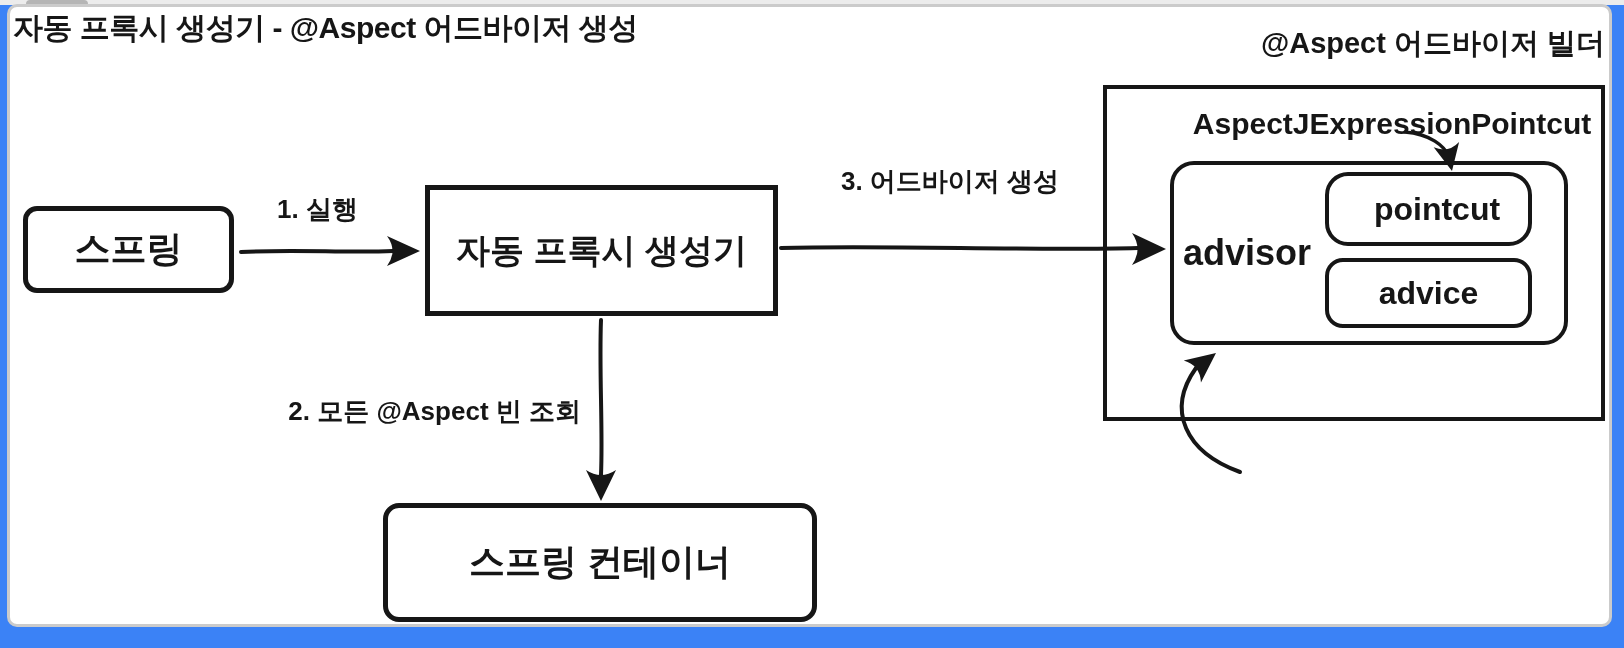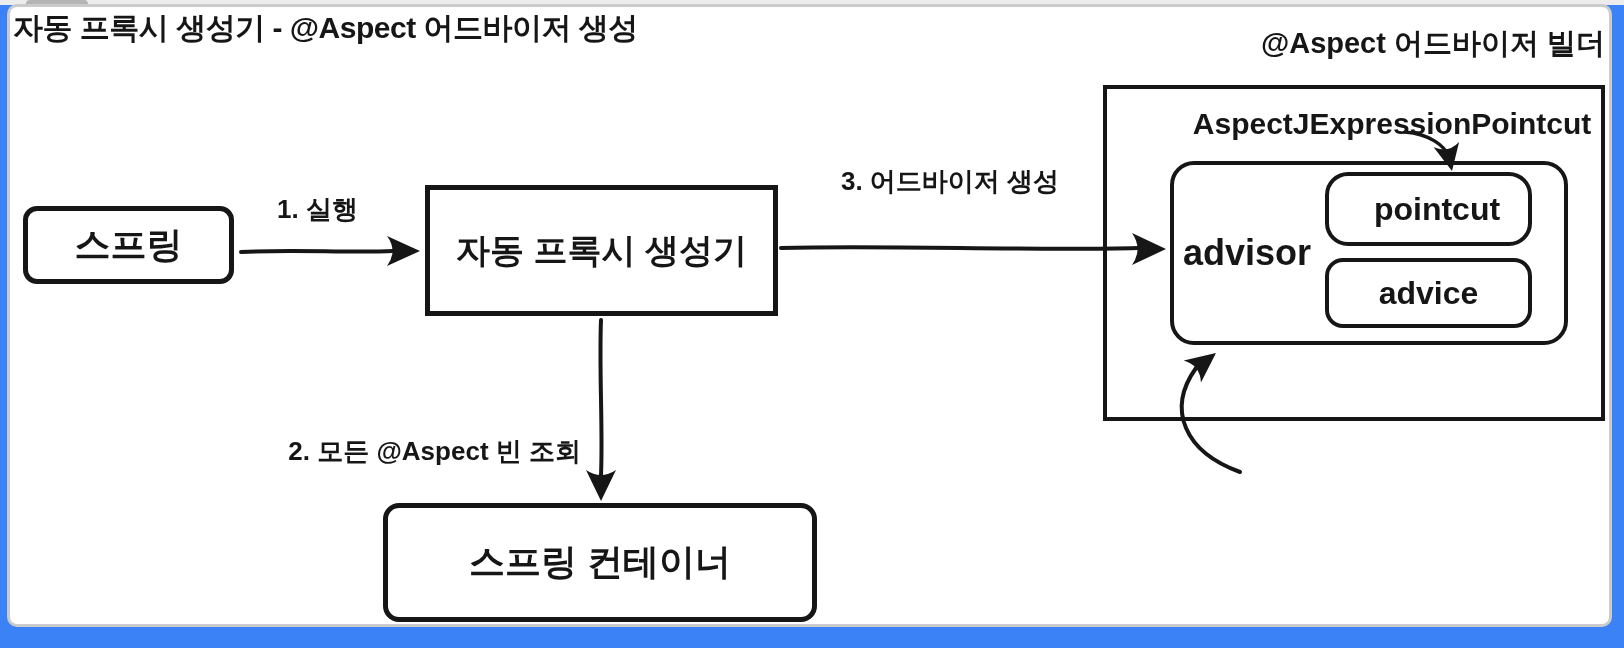--- a/index.html
+++ b/index.html
@@ -24,30 +24,30 @@
     background: #ffffff; border: 3px solid #cbcbcb; border-radius: 10px;
   }
 
   .label {
     position: absolute; color: #161616; font-weight: 700; white-space: nowrap;
   }
   .diagram-title { left: 13px; top: 8px; font-size: 30px; letter-spacing: -0.5px; }
   .builder-title { left: 1103px; top: 24px; width: 502px; text-align: right; font-size: 29px; }
   .aspectj-label { left: 1172px; top: 99px; width: 440px; text-align: center; font-size: 30px; margin-top: 8px; }
   .step1-label { left: 230px; top: 192px; width: 175px; text-align: center; font-size: 26px; }
-  .step2-label { left: 259px; top: 394px; width: 322px; text-align: right; font-size: 26px; margin-top: 40px; }
+  .step2-label { left: 259px; top: 394px; width: 322px; text-align: right; font-size: 26px; }
   .step3-label { left: 810px; top: 163px; width: 280px; text-align: center; font-size: 26px; line-height: 36px; white-space: normal; }
   .step4-label { left: 1165px; top: 476px; width: 426px; text-align: center; font-size: 26px; }
 
   .box {
     position: absolute; background: #ffffff; color: #161616;
     display: flex; align-items: center; justify-content: center;
     font-weight: 700; border: 5px solid #161616;
   }
-  .spring-box   { left: 23px;  top: 206px; width: 211px; height: 78px;  border-radius: 14px; font-size: 36px; }
+  .spring-box   { left: 23px;  top: 206px; width: 211px; height: 87px;  border-radius: 14px; font-size: 36px; }
   .autoproxy-box{ left: 425px; top: 185px; width: 353px; height: 131px; border-radius: 0;    font-size: 34px; }
   .container-box{ left: 383px; top: 503px; width: 434px; height: 119px; border-radius: 16px; font-size: 36px; }
 
   .builder-frame {
     position: absolute; left: 1103px; top: 85px; width: 502px; height: 336px;
     border: 4px solid #161616; background: transparent;
   }
   .advisor-box {
     position: absolute; left: 1170px; top: 161px; width: 398px; height: 184px;
     border: 4px solid #161616; border-radius: 24px; background: #ffffff;

